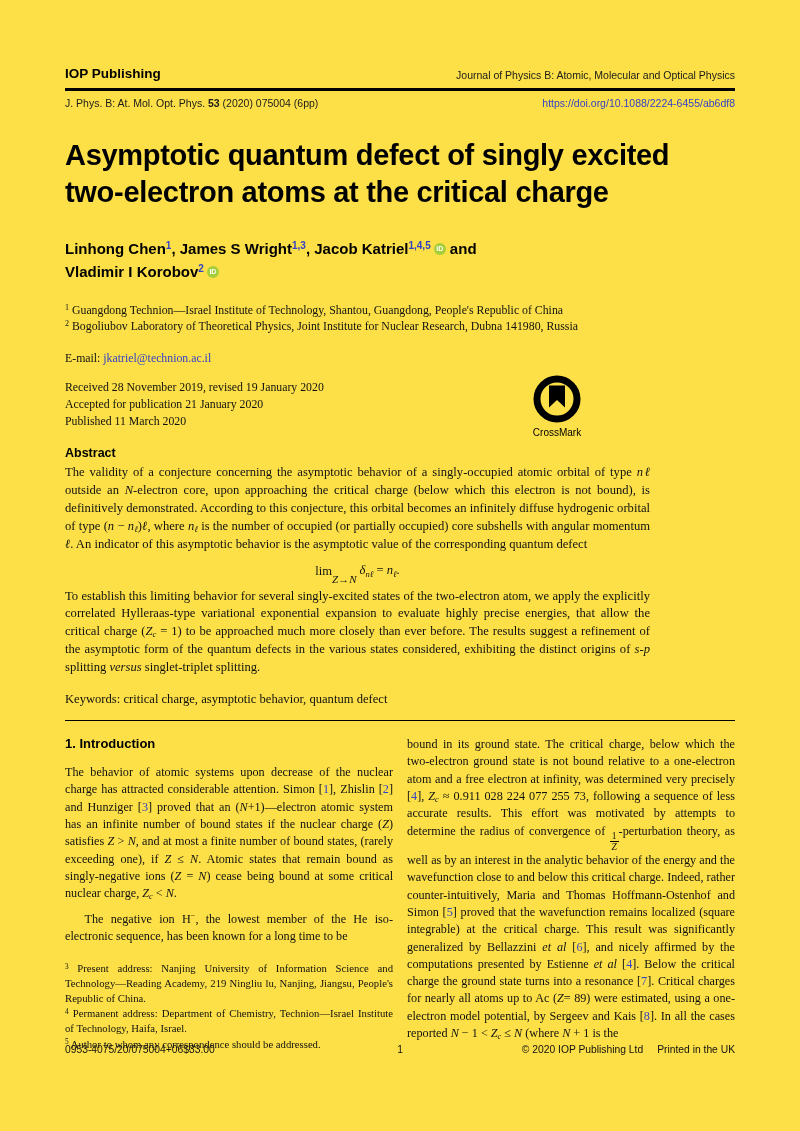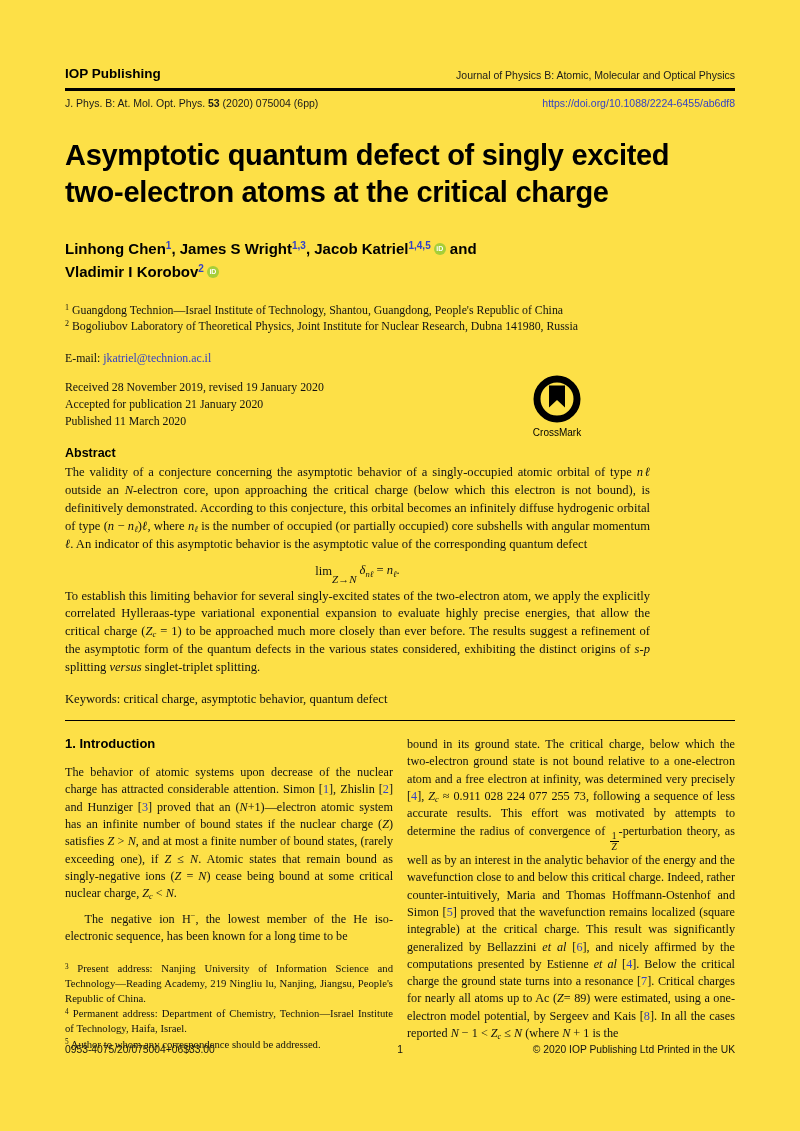--- a/index.html
+++ b/index.html
@@ -64,21 +64,21 @@
   
   .frac { display:inline-flex; flex-direction:column; align-items:center; vertical-align:-0.45em;
     font-size:0.78em; line-height:1.05; }
   .frac .fn2 { border-bottom:1px solid #000; padding:0 2px; }
   .frac .fd { font-style:italic; }
   
   .footer { position:absolute; left:65px; right:65px; top:1044px;
     font-family:"Liberation Sans","DejaVu Sans",sans-serif; font-size:10.3px; color:#111;
     display:flex; justify-content:space-between; }
   .pagenum { position:absolute; left:50%; transform:translateX(-50%); }
-  .printed { margin-left:3px; }
+  .printed { margin-left:14px; }
 </style>
 </head>
 <body style="--link: #3341c7; --orcid: #a6ce39;">
 
 <div class="page">
 
   <div class="hdr-row1">
     <span class="pub">IOP Publishing</span>
     <span class="jname">Journal of Physics B: Atomic, Molecular and Optical Physics</span>
   </div>

